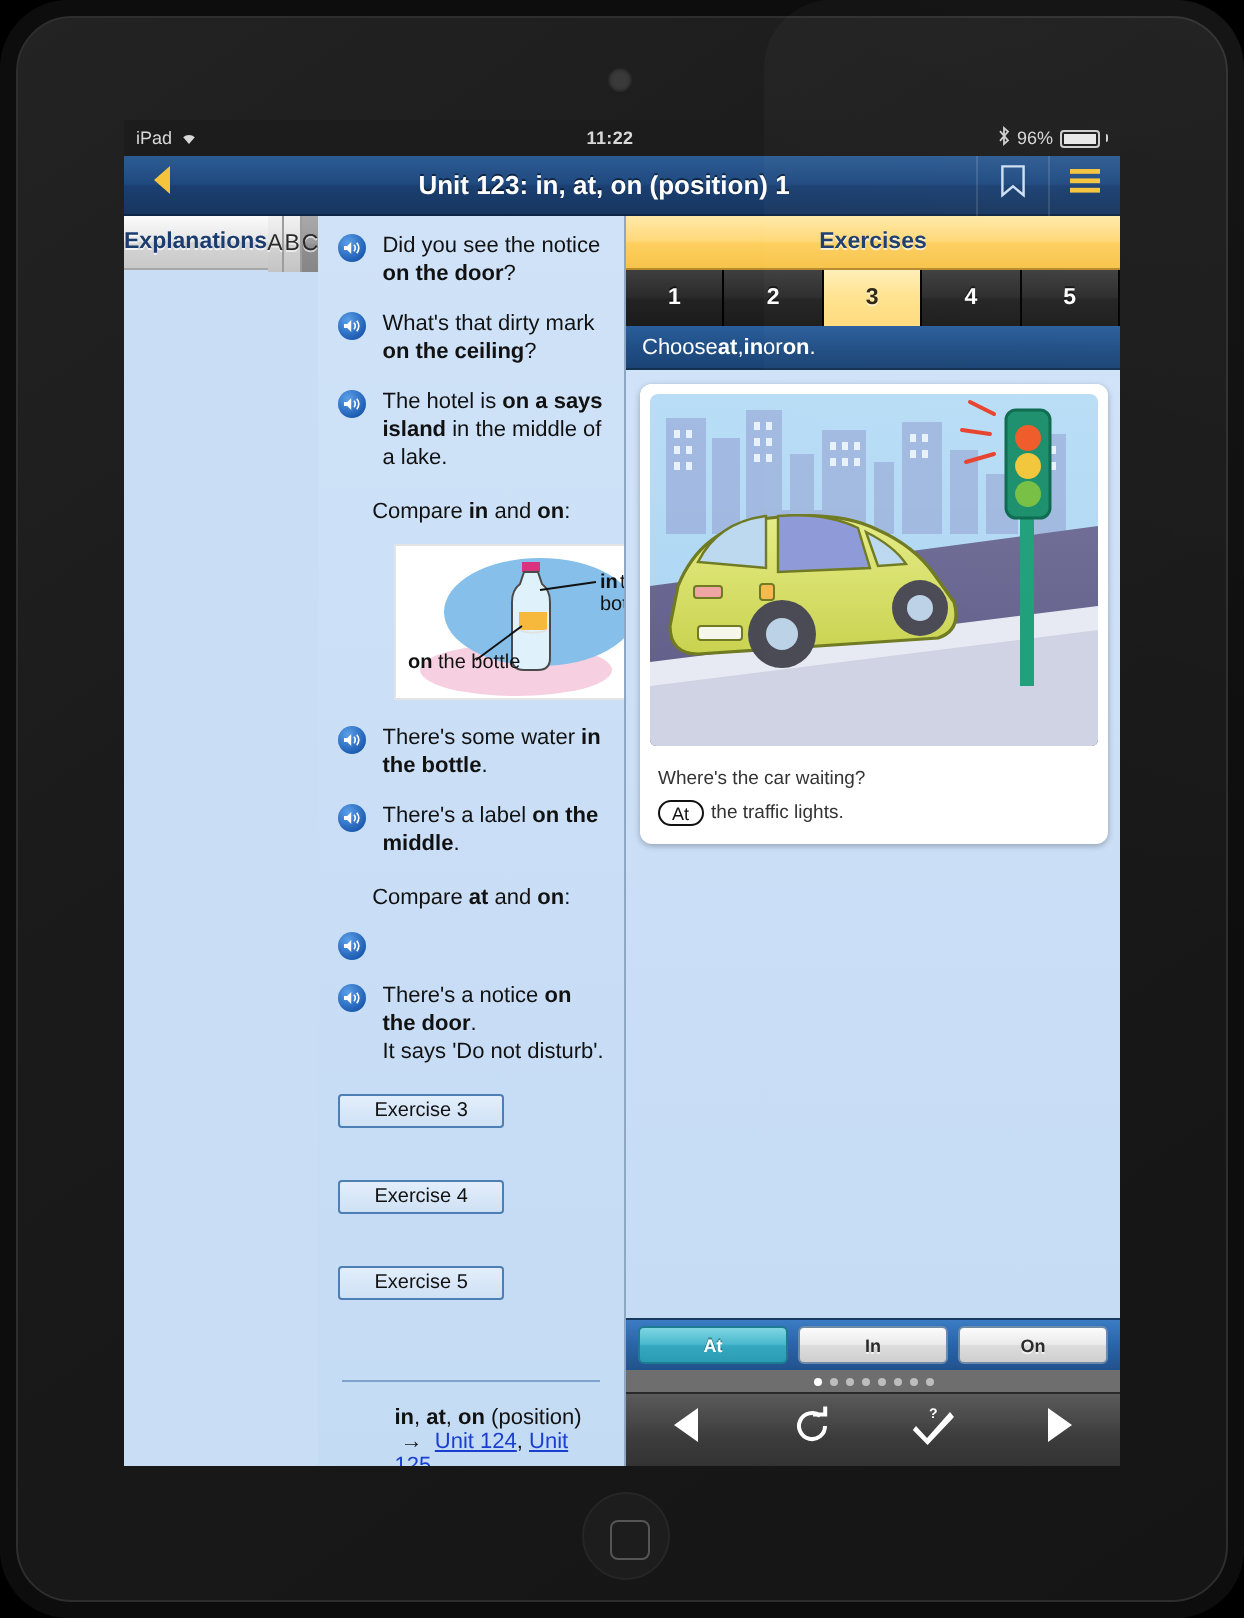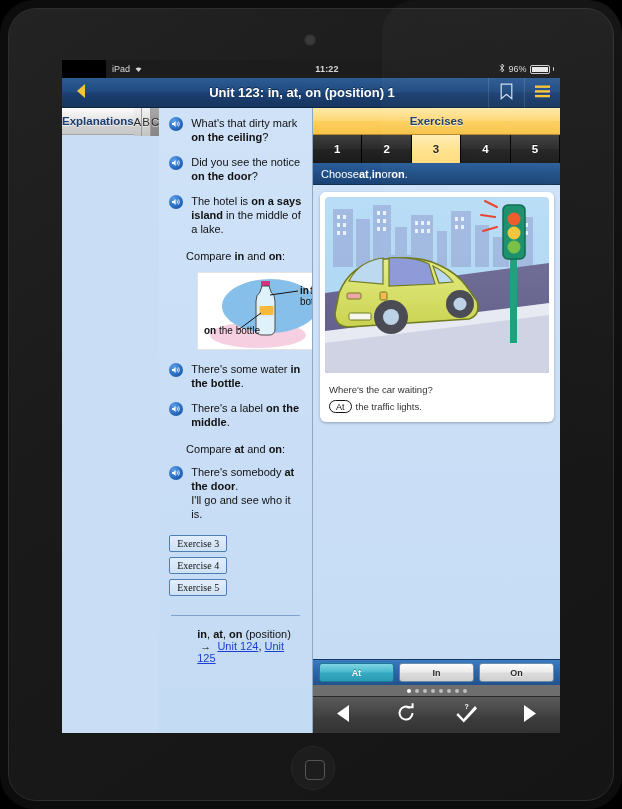--- a/index.html
+++ b/index.html
@@ -42,21 +42,20 @@
   #screen {
     position:absolute; left:62px; top:60px; width:498px; height:673px;
     background:#000; overflow:hidden;
   }
 
   
   .statusbar {
     height:18px; background:#1c1c1c; color:#d8d8d8;
     display:flex; align-items:center; font-size:9px; position:relative;
     padding:0 6px;
-    margin-left:44px;
   }
   .sb-left { display:flex; align-items:center; gap:4px; }
   .sb-center {
     position:absolute; left:0; right:12px; text-align:center; font-size:9px; font-weight:bold;
     letter-spacing:0.2px;
   }
   .sb-right { margin-left:auto; display:flex; align-items:center; gap:3px; font-size:9px; }
   .wifi-icon { display:inline-block; width:9px; height:8px; position:relative; }
   .batt {
     width:20px; height:9px; border:1px solid #cfcfcf; border-radius:2px; position:relative;
@@ -144,23 +143,23 @@
   .compare { font-size:11px; color:#111; margin:14px 0 10px 0;text-align:center; }
   .compare b { font-weight:bold; }
 
   .figure {
     background:#fff; margin:0 0 12px 28px; width:170px; height:78px; position:relative;
     border:1px solid #e3e3e3; overflow:hidden;
   }
 
   .exbtns { margin-top:12px; }
   .exbtn {
-    display:inline-block; font-size:10px; color:#111; padding:2px 7px;
+    display:inline-block; font-size:10px; color:#111; padding:2px 17px;
     border:1px solid #4d7fb5; background:linear-gradient(180deg,#e2eefb,#cfe1f5);
-    border-radius:2px; margin-bottom:3px; cursor:pointer;font-family:Liberation Serif, serif;
+    border-radius:2px; margin-bottom:24px; cursor:pointer;
   }
   .exbtn-wrap { display:block; }
 
   .hr { height:1px; background:#7fa4cc; margin:16px 2px 12px 2px; }
   .seealso { font-size:11px; color:#111; margin-bottom:12px; }
   .seealso-row { font-size:11px; color:#111; padding-left:28px; }
   .seealso-row b { font-weight:bold; }
   .lnk { color:#1a3fd0; text-decoration:underline; cursor:pointer; }
 
   
@@ -298,31 +297,31 @@
         <div class="left-body">
           <div id="sent1">
               <div class="sentence">
                 <span class="spk">
                   <svg width="10" height="10" viewBox="0 0 10 10">
                     <path d="M1 4 h1.6 L4.6 2 v6 L2.6 6 H1 Z" fill="#fff"></path>
                     <path d="M6 3.4 q1.3 1.6 0 3.2" stroke="#fff" stroke-width="0.8" fill="none"></path>
                     <path d="M7.4 2.4 q2 2.6 0 5.2" stroke="#fff" stroke-width="0.8" fill="none"></path>
                   </svg>
                 </span>
+                <div class="s-text">Did you see the notice <b>on the door</b>?</div>
+              </div>
+              <div class="sentence">
+                <span class="spk">
+                  <svg width="10" height="10" viewBox="0 0 10 10">
+                    <path d="M1 4 h1.6 L4.6 2 v6 L2.6 6 H1 Z" fill="#fff"></path>
+                    <path d="M6 3.4 q1.3 1.6 0 3.2" stroke="#fff" stroke-width="0.8" fill="none"></path>
+                    <path d="M7.4 2.4 q2 2.6 0 5.2" stroke="#fff" stroke-width="0.8" fill="none"></path>
+                  </svg>
+                </span>
                 <div class="s-text">What's that dirty mark <b>on the ceiling</b>?</div>
-              </div>
-              <div class="sentence">
-                <span class="spk">
-                  <svg width="10" height="10" viewBox="0 0 10 10">
-                    <path d="M1 4 h1.6 L4.6 2 v6 L2.6 6 H1 Z" fill="#fff"></path>
-                    <path d="M6 3.4 q1.3 1.6 0 3.2" stroke="#fff" stroke-width="0.8" fill="none"></path>
-                    <path d="M7.4 2.4 q2 2.6 0 5.2" stroke="#fff" stroke-width="0.8" fill="none"></path>
-                  </svg>
-                </span>
-                <div class="s-text">Did you see the notice <b>on the door</b>?</div>
               </div>
               <div class="sentence">
                 <span class="spk">
                   <svg width="10" height="10" viewBox="0 0 10 10">
                     <path d="M1 4 h1.6 L4.6 2 v6 L2.6 6 H1 Z" fill="#fff"></path>
                     <path d="M6 3.4 q1.3 1.6 0 3.2" stroke="#fff" stroke-width="0.8" fill="none"></path>
                     <path d="M7.4 2.4 q2 2.6 0 5.2" stroke="#fff" stroke-width="0.8" fill="none"></path>
                   </svg>
                 </span>
                 <div class="s-text">The hotel is <b>on a says island</b> in the middle of a lake.</div>
@@ -375,21 +374,30 @@
           <div class="compare" id="cmp2">Compare <b>at</b> and <b>on</b>:</div>
           <div id="sent3">
               <div class="sentence">
                 <span class="spk">
                   <svg width="10" height="10" viewBox="0 0 10 10">
                     <path d="M1 4 h1.6 L4.6 2 v6 L2.6 6 H1 Z" fill="#fff"></path>
                     <path d="M6 3.4 q1.3 1.6 0 3.2" stroke="#fff" stroke-width="0.8" fill="none"></path>
                     <path d="M7.4 2.4 q2 2.6 0 5.2" stroke="#fff" stroke-width="0.8" fill="none"></path>
                   </svg>
                 </span>
-                <div class="s-text">There's somebody <b>at the door</b>.<br>I'll go and see who it is.</div>
+              </div>
+              <div class="sentence">
+                <span class="spk">
+                  <svg width="10" height="10" viewBox="0 0 10 10">
+                    <path d="M1 4 h1.6 L4.6 2 v6 L2.6 6 H1 Z" fill="#fff"></path>
+                    <path d="M6 3.4 q1.3 1.6 0 3.2" stroke="#fff" stroke-width="0.8" fill="none"></path>
+                    <path d="M7.4 2.4 q2 2.6 0 5.2" stroke="#fff" stroke-width="0.8" fill="none"></path>
+                  </svg>
+                </span>
+                <div class="s-text">There's a notice <b>on the door</b>.<br>It says 'Do not disturb'.</div>
               </div>
             </div>
 
           <div class="exbtns" id="exbtns">
               <span class="exbtn-wrap"><span class="exbtn">Exercise 3</span></span>
               <span class="exbtn-wrap"><span class="exbtn">Exercise 4</span></span>
               <span class="exbtn-wrap"><span class="exbtn">Exercise 5</span></span>
             </div>
 
           <div class="hr"></div>

